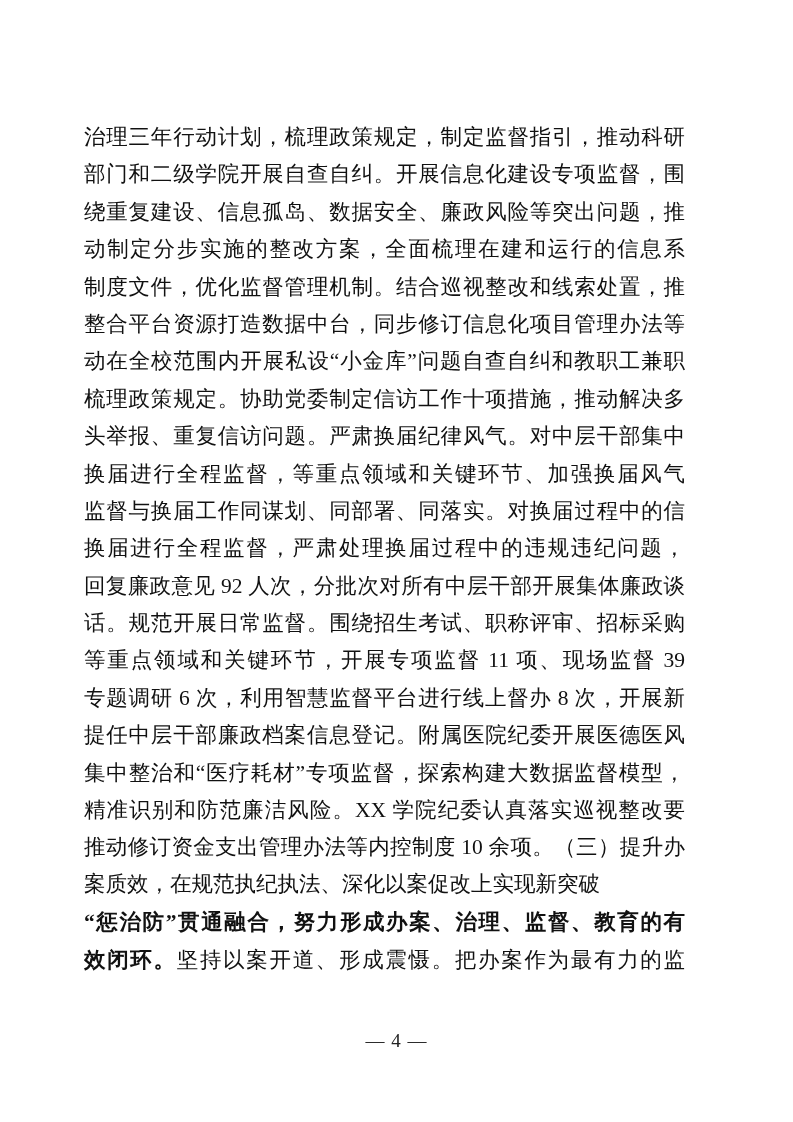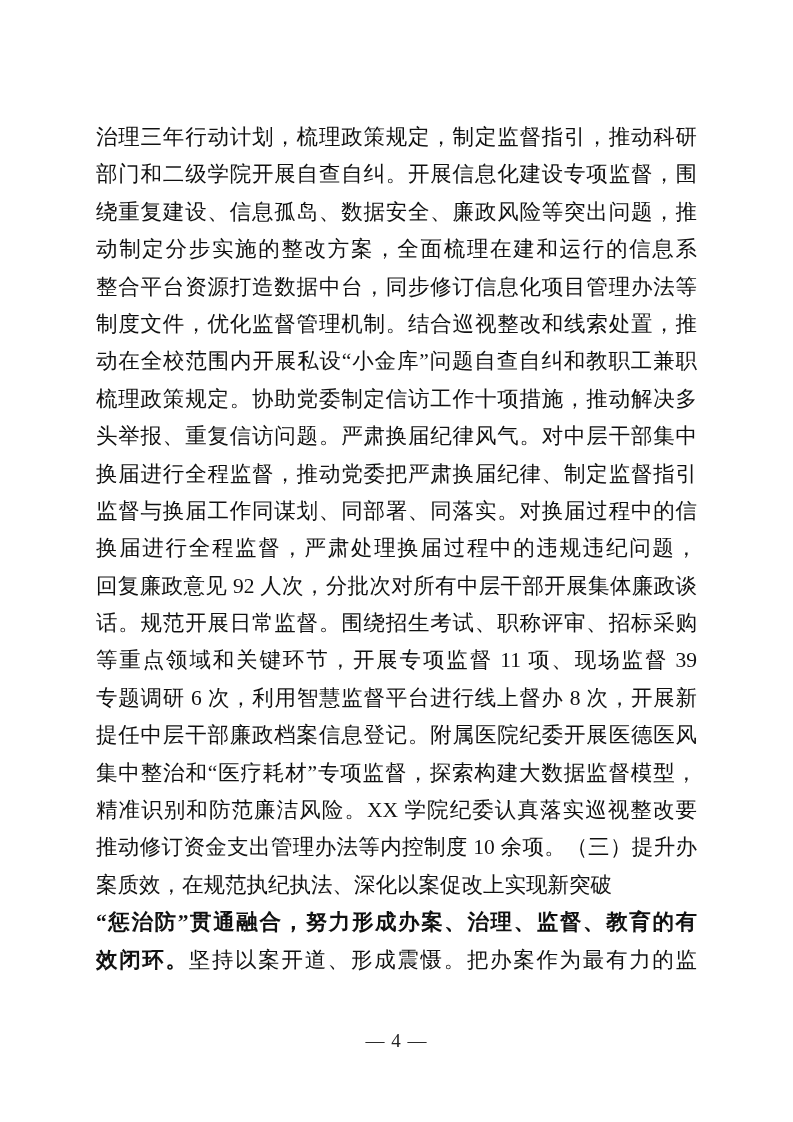--- a/index.html
+++ b/index.html
@@ -11,34 +11,35 @@
     position: relative;
     width: 793px;
     height: 1122px;
     background: #ffffff;
     color: #111111;
     font-family: "Liberation Serif", "DejaVu Serif", serif;
     overflow: hidden;
   }
   .text-body {
     position: absolute;
-    left: 96px;
+    left: 84px;
     top: 119px;
     width: 601px;
   }
   .line {
     font-size: 21.5px;
     height: 37.4px;
     line-height: 37.4px;
     text-align: justify;
     text-align-last: justify;
     overflow: hidden;
   }
   .line.last-left {
     text-align-last: left;
+    font-family: Liberation Mono, monospace;
   }
   .line.indent {
     padding-left: 52px;
   }
   .seg-bold {
     font-weight: bold;
   }
   .page-number {
     position: absolute;
     left: 0;
@@ -52,26 +53,26 @@
 </style>
 </head>
 <body>
 
 <div class="page">
   <div class="text-body">
       <div class="line"><span class="seg-regular">治理三年行动计划，梳理政策规定，制定监督指引，推动科研</span></div>
       <div class="line"><span class="seg-regular">部门和二级学院开展自查自纠。开展信息化建设专项监督，围</span></div>
       <div class="line"><span class="seg-regular">绕重复建设、信息孤岛、数据安全、廉政风险等突出问题，推</span></div>
       <div class="line"><span class="seg-regular">动制定分步实施的整改方案，全面梳理在建和运行的信息系统，</span></div>
+      <div class="line"><span class="seg-regular">制度文件，优化监督管理机制。结合巡视整改和线索处置，推</span></div>
       <div class="line"><span class="seg-regular">整合平台资源打造数据中台，同步修订信息化项目管理办法等</span></div>
-      <div class="line"><span class="seg-regular">制度文件，优化监督管理机制。结合巡视整改和线索处置，推</span></div>
       <div class="line"><span class="seg-regular">动在全校范围内开展私设“小金库”问题自查自纠和教职工兼职</span></div>
       <div class="line"><span class="seg-regular">梳理政策规定。协助党委制定信访工作十项措施，推动解决多</span></div>
       <div class="line"><span class="seg-regular">头举报、重复信访问题。严肃换届纪律风气。对中层干部集中</span></div>
-      <div class="line"><span class="seg-regular">换届进行全程监督，推动党委把严肃换届纪律、制定监督指引</span></div>
+      <div class="line"><span class="seg-regular">换届进行全程监督，等重点领域和关键环节、加强换届风气</span></div>
       <div class="line"><span class="seg-regular">监督与换届工作同谋划、同部署、同落实。对换届过程中的信</span></div>
       <div class="line"><span class="seg-regular">换届进行全程监督，严肃处理换届过程中的违规违纪问题，</span></div>
       <div class="line"><span class="seg-regular">回复廉政意见 92 人次，分批次对所有中层干部开展集体廉政谈</span></div>
       <div class="line"><span class="seg-regular">话。规范开展日常监督。围绕招生考试、职称评审、招标采购</span></div>
       <div class="line"><span class="seg-regular">等重点领域和关键环节，开展专项监督 11 项、现场监督 39 次、</span></div>
       <div class="line"><span class="seg-regular">专题调研 6 次，利用智慧监督平台进行线上督办 8 次，开展新</span></div>
       <div class="line"><span class="seg-regular">提任中层干部廉政档案信息登记。附属医院纪委开展医德医风</span></div>
       <div class="line"><span class="seg-regular">集中整治和“医疗耗材”专项监督，探索构建大数据监督模型，</span></div>
       <div class="line"><span class="seg-regular">精准识别和防范廉洁风险。XX 学院纪委认真落实巡视整改要求，</span></div>
       <div class="line"><span class="seg-regular">推动修订资金支出管理办法等内控制度 10 余项。（三）提升办</span></div>

